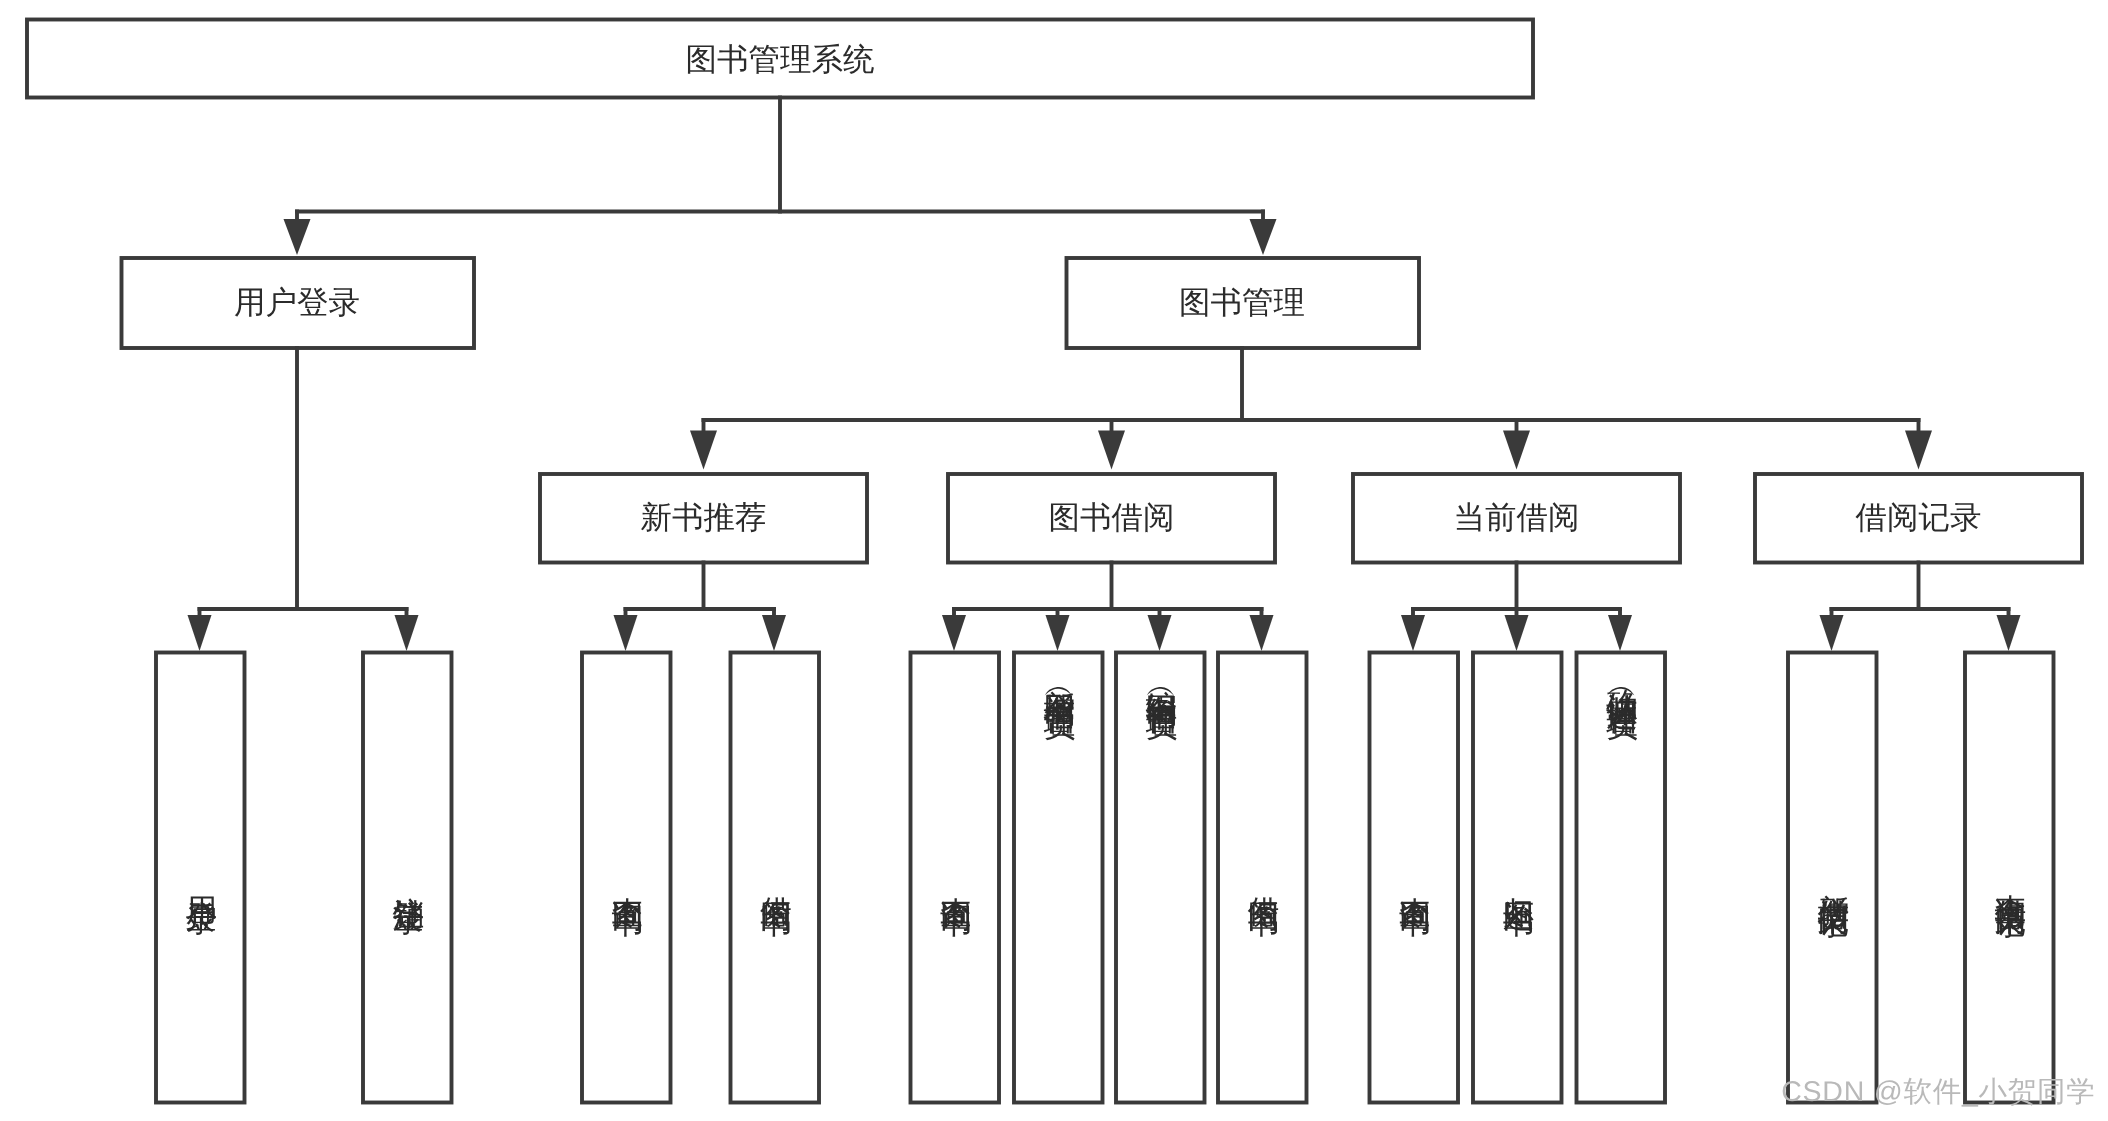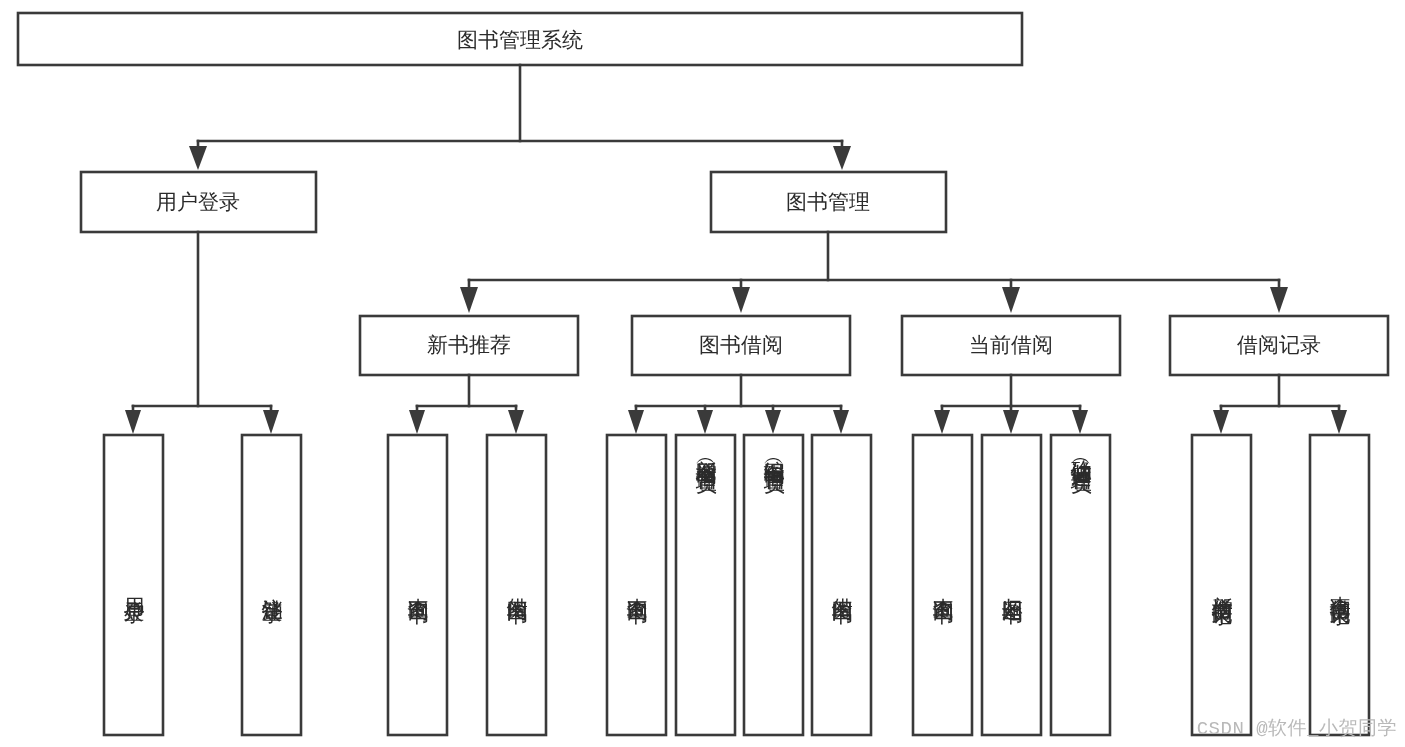--- a/index.html
+++ b/index.html
@@ -66,21 +66,21 @@
     position: absolute;
     display: flex;
     align-items: center;
     justify-content: center;
     pointer-events: none;
   }
   .watermark {
     position: absolute;
     right: 8px;
     bottom: 6px;
-    font-family: Liberation Mono, monospace;
+    font-family: Liberation Sans, sans-serif;
     font-size: 19px;
     color: #b9b9b9;
     white-space: nowrap;
     letter-spacing: 0.5px;
   }
 </style>
 </head>
 <body>
 
 <div id="diagram-root">

